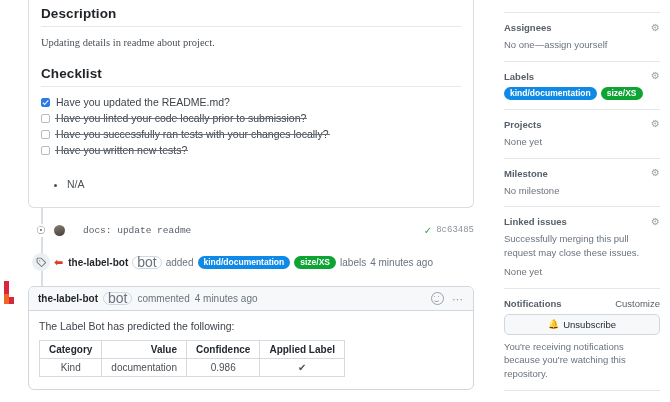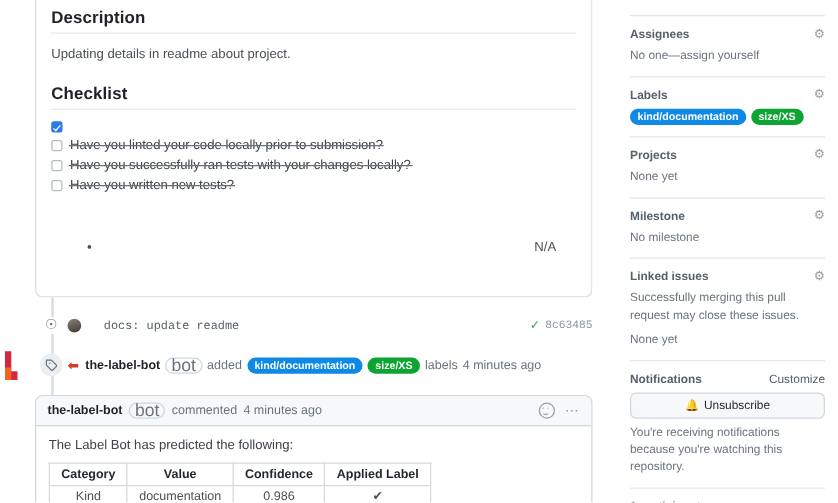--- a/index.html
+++ b/index.html
@@ -49,20 +49,21 @@
     padding: 6px 0 5px 0;
     margin: 0;
     border-bottom: 1px solid #e6e8ea;
     letter-spacing: 0.1px;
   }
   .md-p {
     font-size: 10.5px;
     color: #4a5057;
     margin: 0;
     padding: 10px 0 12px 0;
+    font-family: Liberation Serif, serif;
   }
 
   .task-list {
     list-style: none;
     margin: 0;
     padding: 7px 0 10px 0;
   }
   .task-item {
     display: flex;
     align-items: center;
@@ -104,24 +105,23 @@
     content: "";
     position: absolute;
     left: -1px;
     right: -1px;
     top: 52%;
     height: 1px;
     background: #6b7076;
   }
 
   .bullet-list {
-    margin: 16px;
+    margin: 0;
     padding: 9px 0 6px 26px;
     list-style: disc;
-    text-align: right;
   }
   .bullet-list li {
     font-size: 10.5px;
     color: #4a5057;
     padding: 1px 0;
   }
 
   
   .timeline {
     position: relative;
@@ -319,21 +319,21 @@
   .pred-table {
     border-collapse: collapse;
     font-size: 10px;
   }
   .pred-table th {
     border: 1px solid #d6dade;
     padding: 3px 9px;
     font-weight: bold;
     color: #24292f;
     background: #ffffff;
-    text-align: center;
+    text-align: right;
     white-space: nowrap;
   }
   .pred-table td {
     border: 1px solid #d6dade;
     padding: 3px 9px;
     text-align: center;
     color: #4a5057;
     white-space: nowrap;
   }
   .tick {
@@ -435,20 +435,21 @@
 
     <div class="body-card">
 
       <h2 class="md-h2">Description</h2>
       <p class="md-p">Updating details in readme about project.</p>
 
       <h2 class="md-h2">Checklist</h2>
       <ul class="task-list">
         <li class="task-item">
           <span class="cb checked"></span>
+          <span class="task-label">Have you updated the README.md?</span>
         </li>
         <li class="task-item">
           <span class="cb"></span>
           <span class="task-label struck">Have you linted your code locally prior to submission?</span>
         </li>
         <li class="task-item">
           <span class="cb"></span>
           <span class="task-label struck">Have you successfully ran tests with your changes locally?</span>
         </li>
         <li class="task-item">

